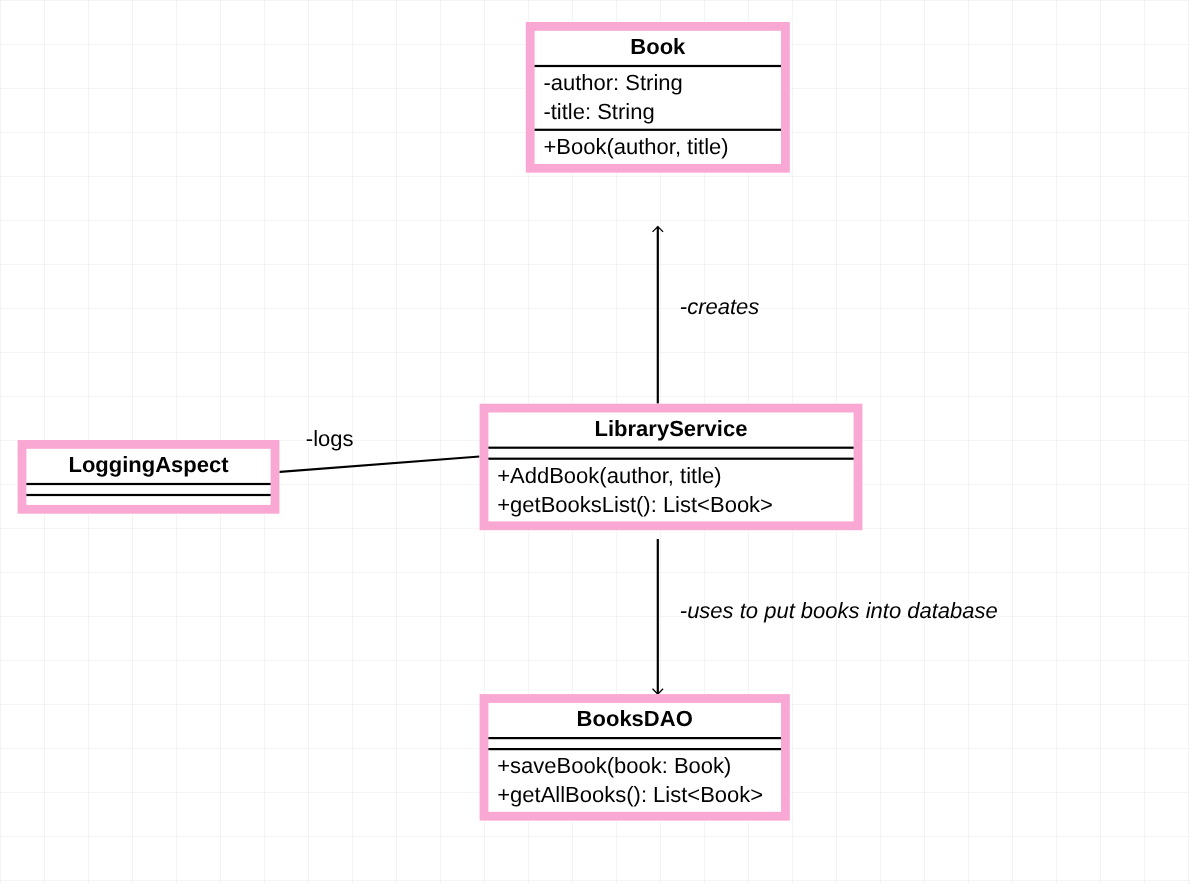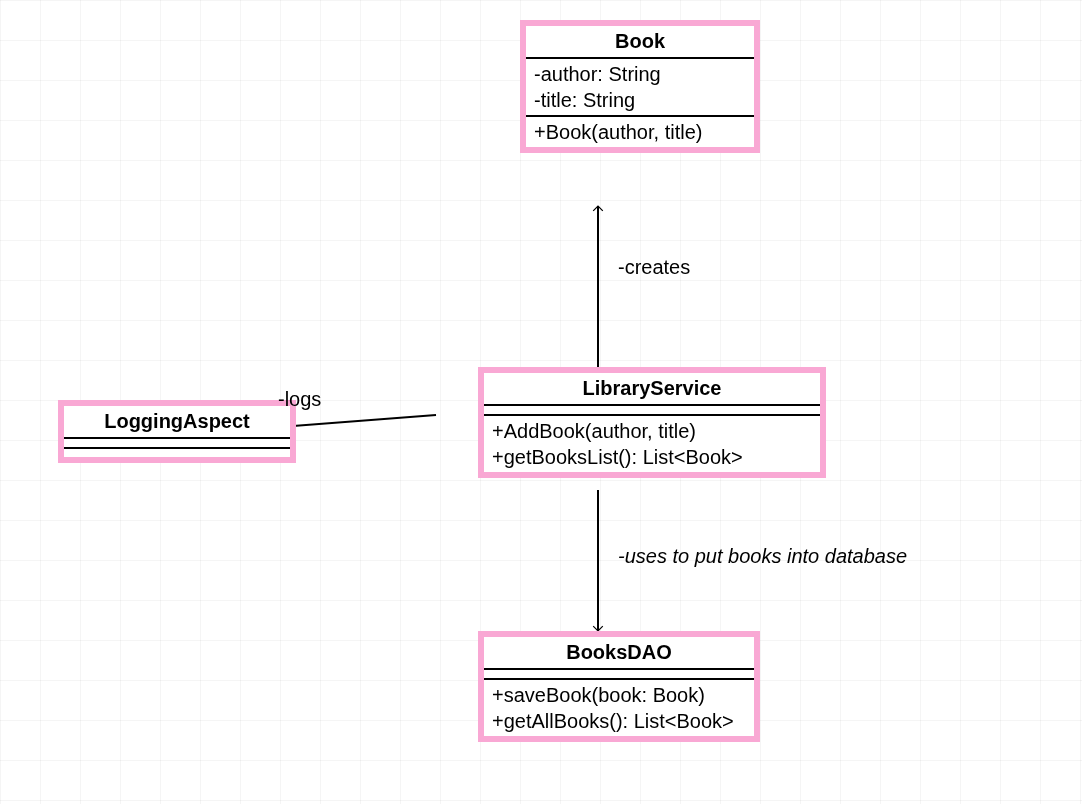--- a/index.html
+++ b/index.html
@@ -27,25 +27,24 @@
   }
 
   .canvas {
     position: absolute;
     inset: 0;
   }
 
   .uml-class {
     position: absolute;
     background: #fff;
-    border: 6px solid #f9a8d4;
+    border: 8px solid #f9a8d4;
     box-sizing: border-box;
     display: flex;
     flex-direction: column;
-    margin-left: 42px;
   }
   .uml-name {
     text-align: center;
     font-weight: bold;
     padding: 4px 8px;
     border-bottom: 2px solid #000;
     white-space: nowrap;
   }
   .uml-attrs {
     border-bottom: 2px solid #000;
@@ -128,19 +127,19 @@
 
   <div class="uml-class" style="left:436px; top:631px; width:282px;">
     <div class="uml-name">BooksDAO</div>
     <div class="uml-attrs empty"></div>
     <div class="uml-ops">
       <div>+saveBook(book: Book)</div>
       <div>+getAllBooks(): List&lt;Book&gt;</div>
     </div>
   </div>
 
-  <div class="rel-label" style="left:618px; top:256px;">-creates</div>
+  <div class="rel-label" style="left:618px; top:268px;font-style:italic;">-creates</div>
 
   <div class="rel-label" style="left:278px; top:388px;">-logs</div>
 
   <div class="rel-label" style="left:618px; top:545px;font-style:italic;">-uses to put books into database</div>
 
 </div>
 
 </body></html>

